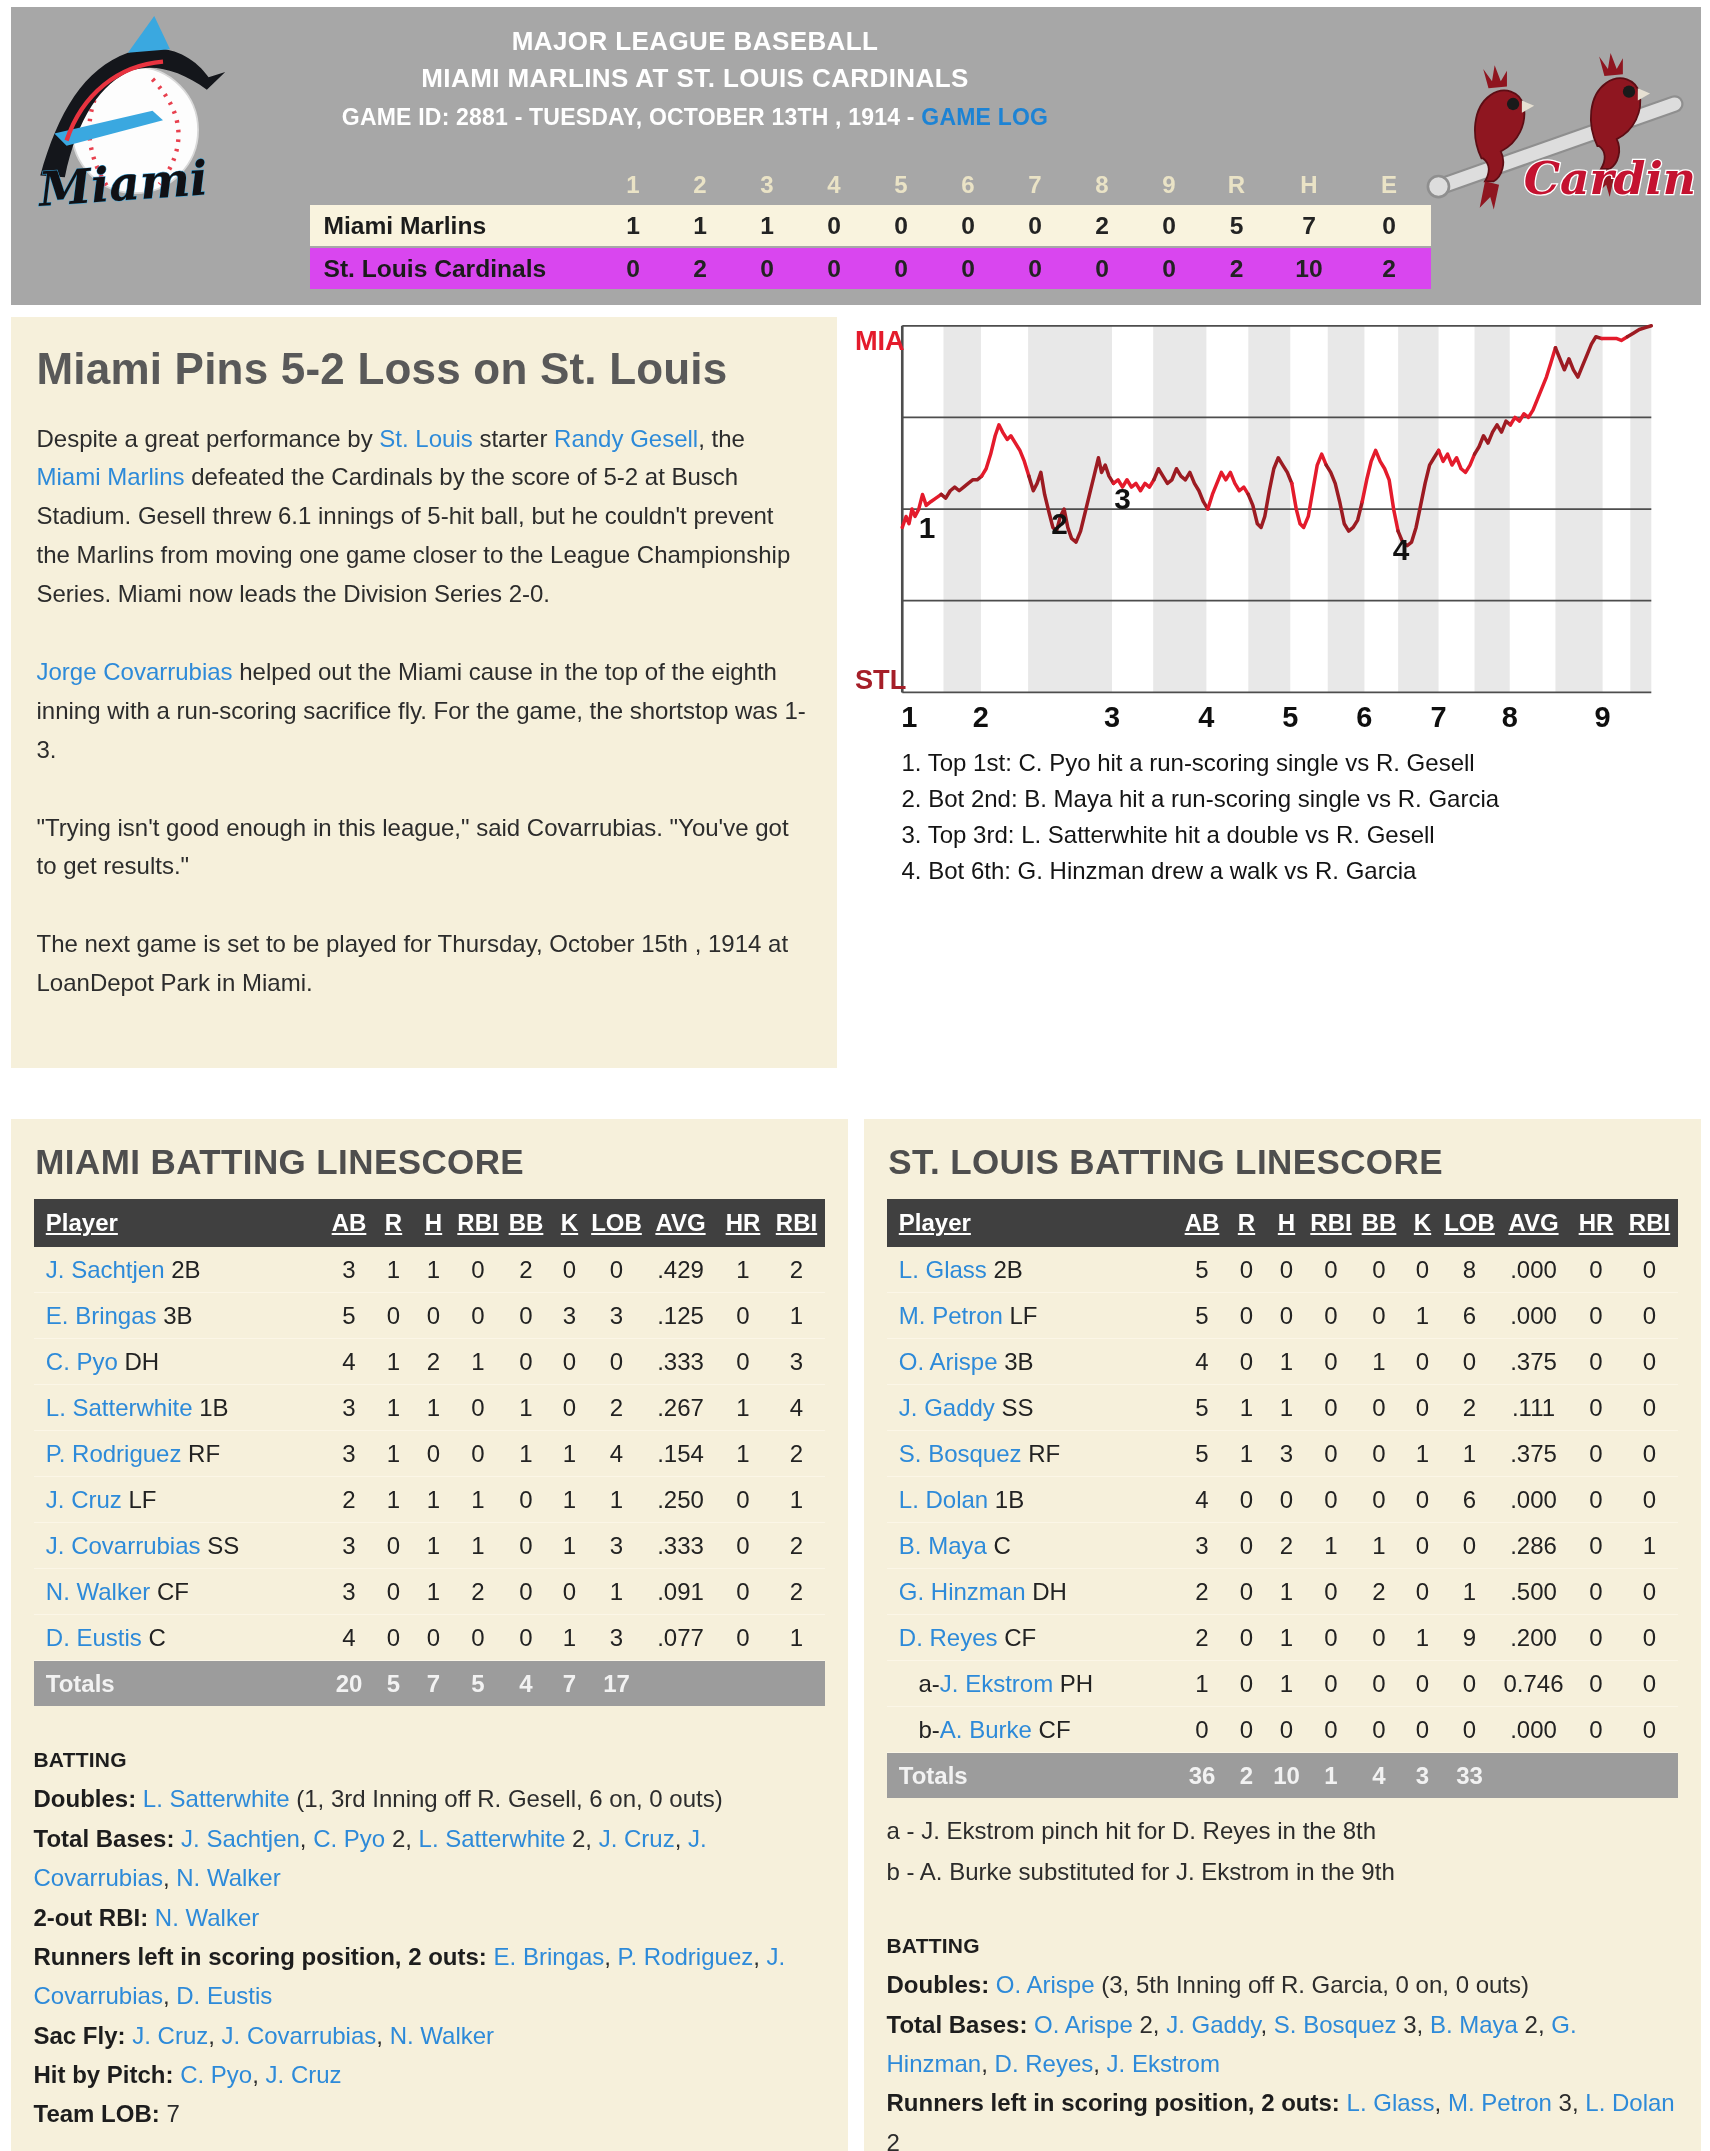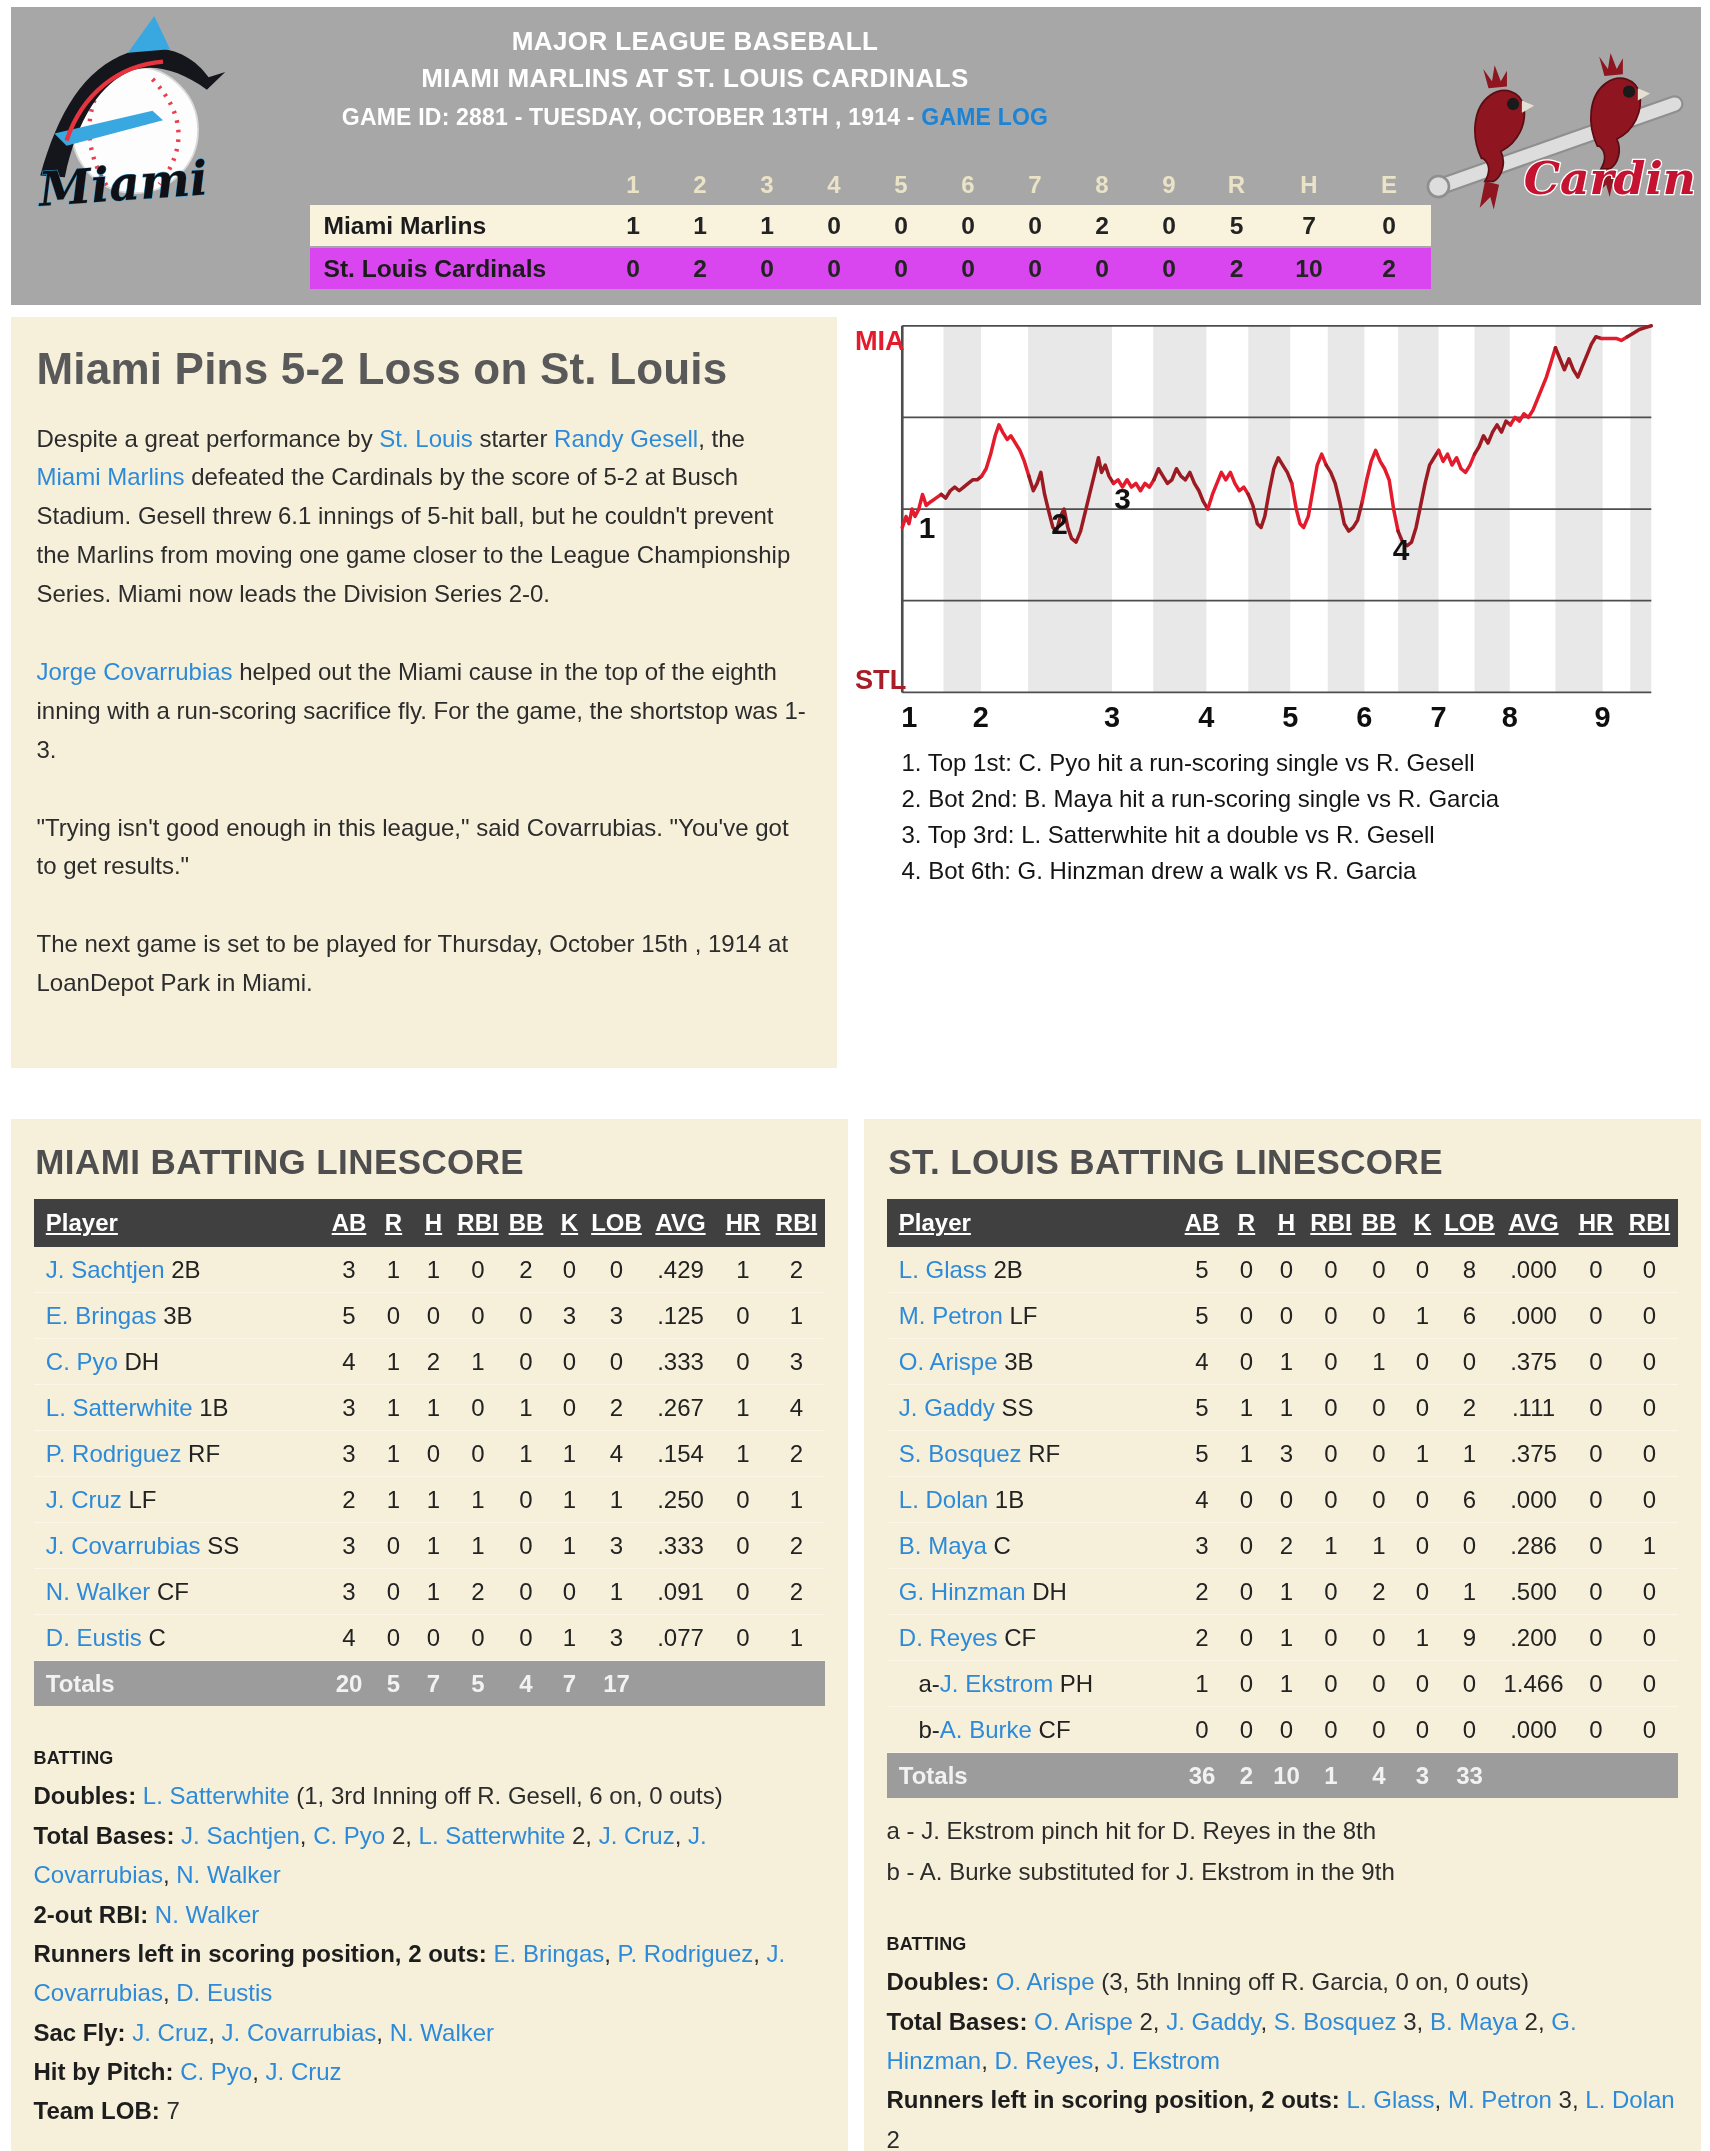--- a/index.html
+++ b/index.html
@@ -39,21 +39,21 @@
   table.bs th.pl{text-align:left;padding-left:12.3px;font-weight:600;}
   table.bs td{font-size:24px;color:#222222;text-align:center;height:43px;border-bottom:1.8px solid #fbf6e7;}
   table.bs td.pl{text-align:left;padding-left:12.3px;white-space:nowrap;}
   table.bs td.pl.ind{padding-left:32px;}
   table.bs tr.tot td{background:#9c9c9c;color:#f2f2f2;font-weight:600;border-bottom:none;}
   table.bs tr.tot td.pl{color:#f2f2f2;}
   .pos{color:#222222;}
   .notes{margin-top:12.3px;}
   .notes div{font-size:24px;color:#2c2c2c;line-height:1.7;}
   .statgrp{margin-top:42px;}
-  .statgrp h3{font-size:18px;color:#1d1d1d;font-weight:800;margin:0 0 7px 0;letter-spacing:0.2px;}
+  .statgrp h3{font-size:21px;color:#1d1d1d;font-weight:800;margin:0 0 7px 0;letter-spacing:0.2px;}
   .statline{font-size:24px;line-height:1.64;color:#2c2c2c;}
   .statline b{color:#1d1d1d;}
 </style>
 </head>
 <body>
 
 <div class="page">
 
   <header class="topbar">
 
@@ -541,21 +541,21 @@
             </tr>
             <tr>
               <td class="pl ind"><span>a-</span><a class="plink" href="#">J. Ekstrom</a><span class="pos"> PH</span></td>
               <td>1</td>
               <td>0</td>
               <td>1</td>
               <td>0</td>
               <td>0</td>
               <td>0</td>
               <td>0</td>
-              <td>1.466</td>
+              <td>0.746</td>
               <td>0</td>
               <td>0</td>
             </tr>
             <tr>
               <td class="pl ind"><span>b-</span><a class="plink" href="#">A. Burke</a><span class="pos"> CF</span></td>
               <td>0</td>
               <td>0</td>
               <td>0</td>
               <td>0</td>
               <td>0</td>

